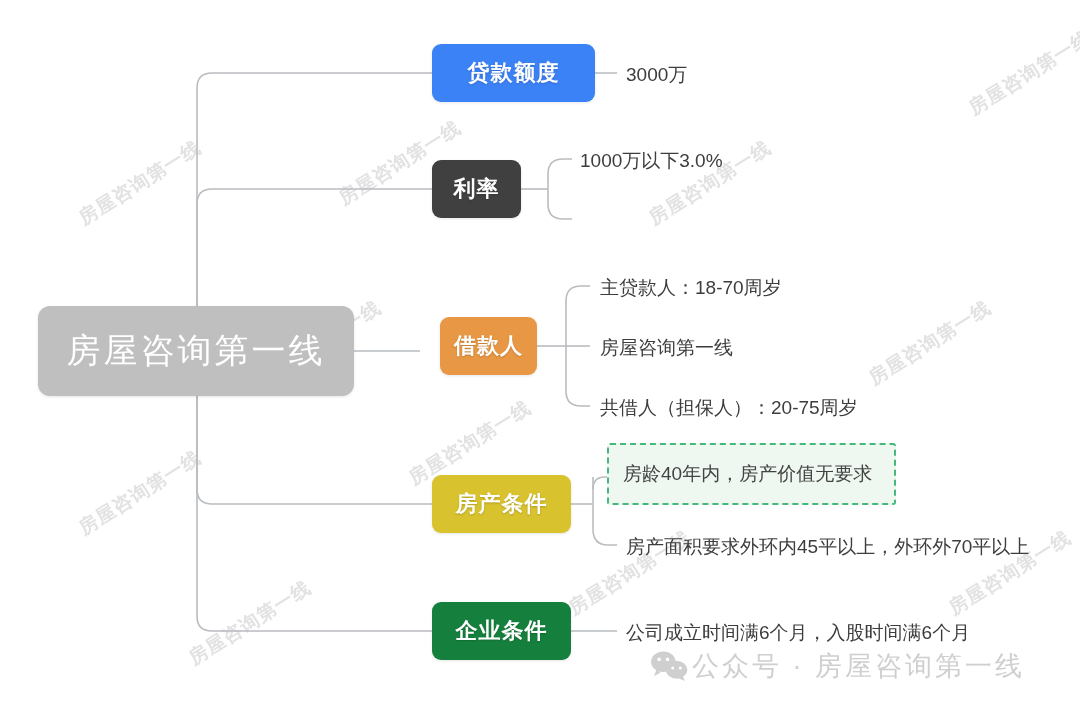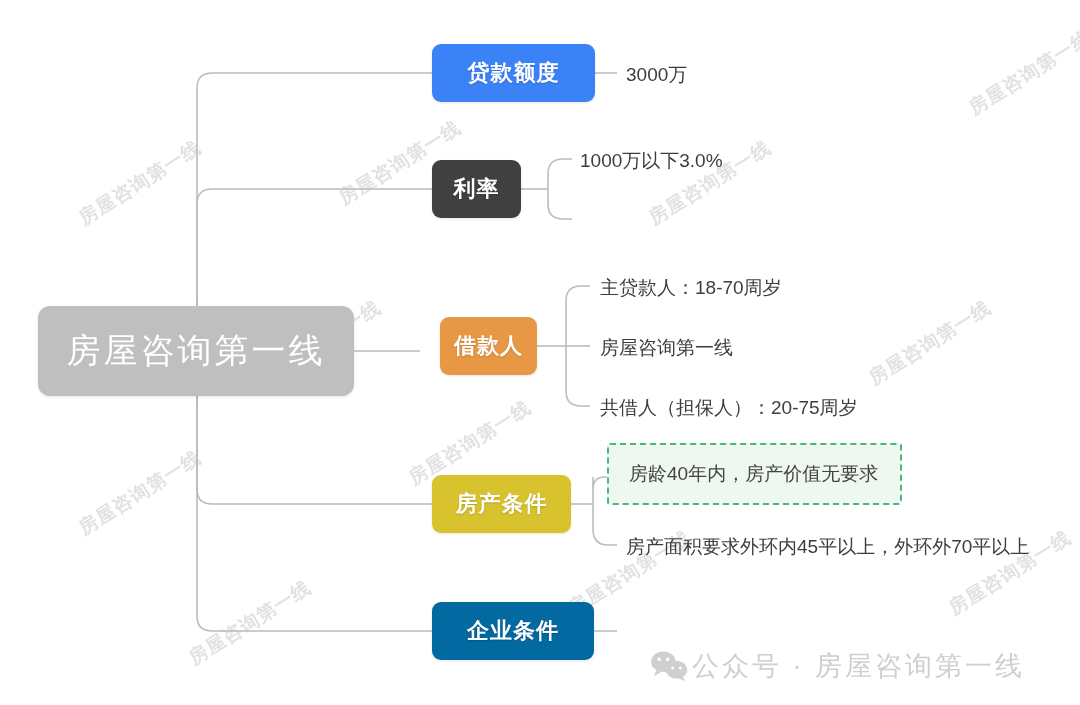--- a/index.html
+++ b/index.html
@@ -70,36 +70,36 @@
     font-size: 34px;
     font-weight: 400;
     letter-spacing: 3px;
     text-shadow: none;
   }
   .branch { font-size: 22px; letter-spacing: 1px; height: 58px; }
   .b-loan   { left: 432px; top: 44px;  width: 163px; background: #3b82f6; }
   .b-rate   { left: 432px; top: 160px; width: 89px;  background: #404040; }
   .b-person { left: 440px; top: 317px; width: 97px;  background: #e89844; }
   .b-prop   { left: 432px; top: 475px; width: 139px; background: #d8c22e; }
-  .b-corp   { left: 432px; top: 602px; width: 162px; background: #0369a1; }
+  .b-corp   { left: 432px; top: 602px; width: 139px; background: #15803d; }
 
   
   .leaf {
     position: absolute;
     z-index: 4;
     font-size: 19px;
     color: #3d3d3d;
     white-space: nowrap;
     font-family: "Liberation Sans", "DejaVu Sans", sans-serif;
   }
   .leaf.highlight {
     border: 2.5px dashed #45b97c;
     background: #eef7f0;
     border-radius: 3px;
-    padding: 16px 22px 16px 20px;
+    padding: 16px 22px 16px 14px;
     color: #444;
   }
 
   
   .footer {
     position: absolute;
     left: 650px; top: 648px;
     z-index: 5;
     display: flex;
     align-items: center;
@@ -184,20 +184,21 @@
 
   <div class="leaf" style="left:580px; top:148px;">1000万以下3.0%</div>
 
   <div class="leaf" style="left:600px; top:275px;text-align:center;">主贷款人：18-70周岁</div>
   <div class="leaf" style="left:600px; top:335px;">房屋咨询第一线</div>
   <div class="leaf" style="left:600px; top:395px;">共借人（担保人）：20-75周岁</div>
 
   <div class="leaf highlight" style="left:607px; top:443px;">房龄40年内，房产价值无要求</div>
   <div class="leaf" style="left:626px; top:534px;">房产面积要求外环内45平以上，外环外70平以上</div>
 
+  <div class="leaf" style="left:626px; top:620px;">公司成立时间满6个月，入股时间满6个月</div>
 
   <div class="footer">
     <svg class="wechat-icon" viewBox="0 0 40 34">
       <ellipse cx="14" cy="12.5" rx="13" ry="11" fill="#cfcfcf"></ellipse>
       <polygon points="7,20 4,28 11,24" fill="#cfcfcf"></polygon>
       <circle cx="9.5" cy="10" r="1.9" fill="#ffffff"></circle>
       <circle cx="18.5" cy="10" r="1.9" fill="#ffffff"></circle>
       <ellipse cx="28" cy="21" rx="11.5" ry="9.5" fill="#cfcfcf"></ellipse>
       <polygon points="34,27 37,33 30,30" fill="#cfcfcf"></polygon>
       <circle cx="24" cy="19" r="1.6" fill="#ffffff"></circle>

